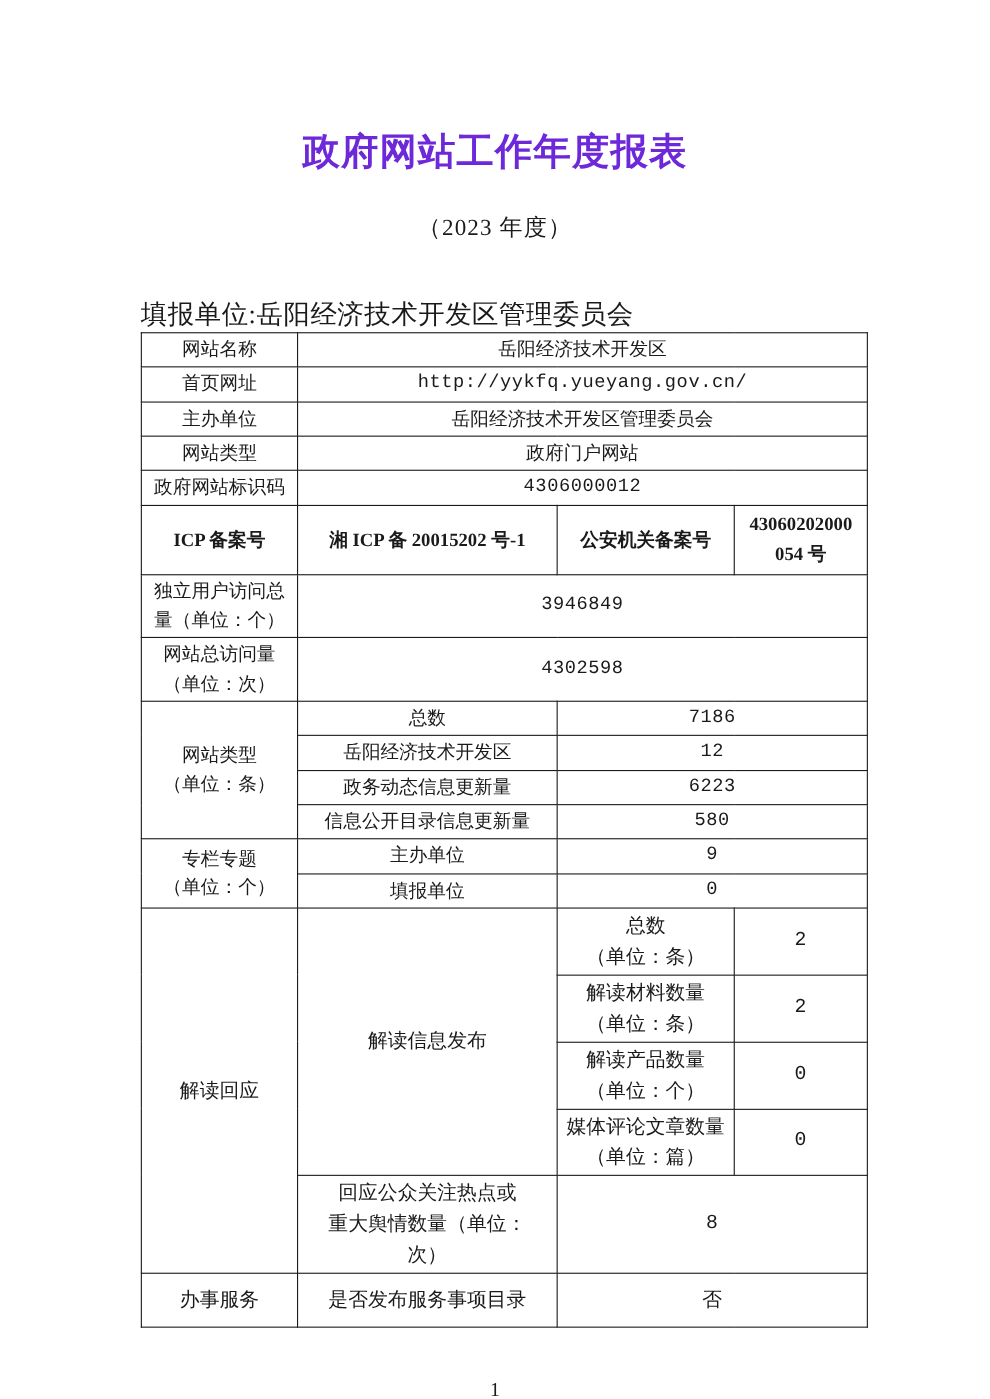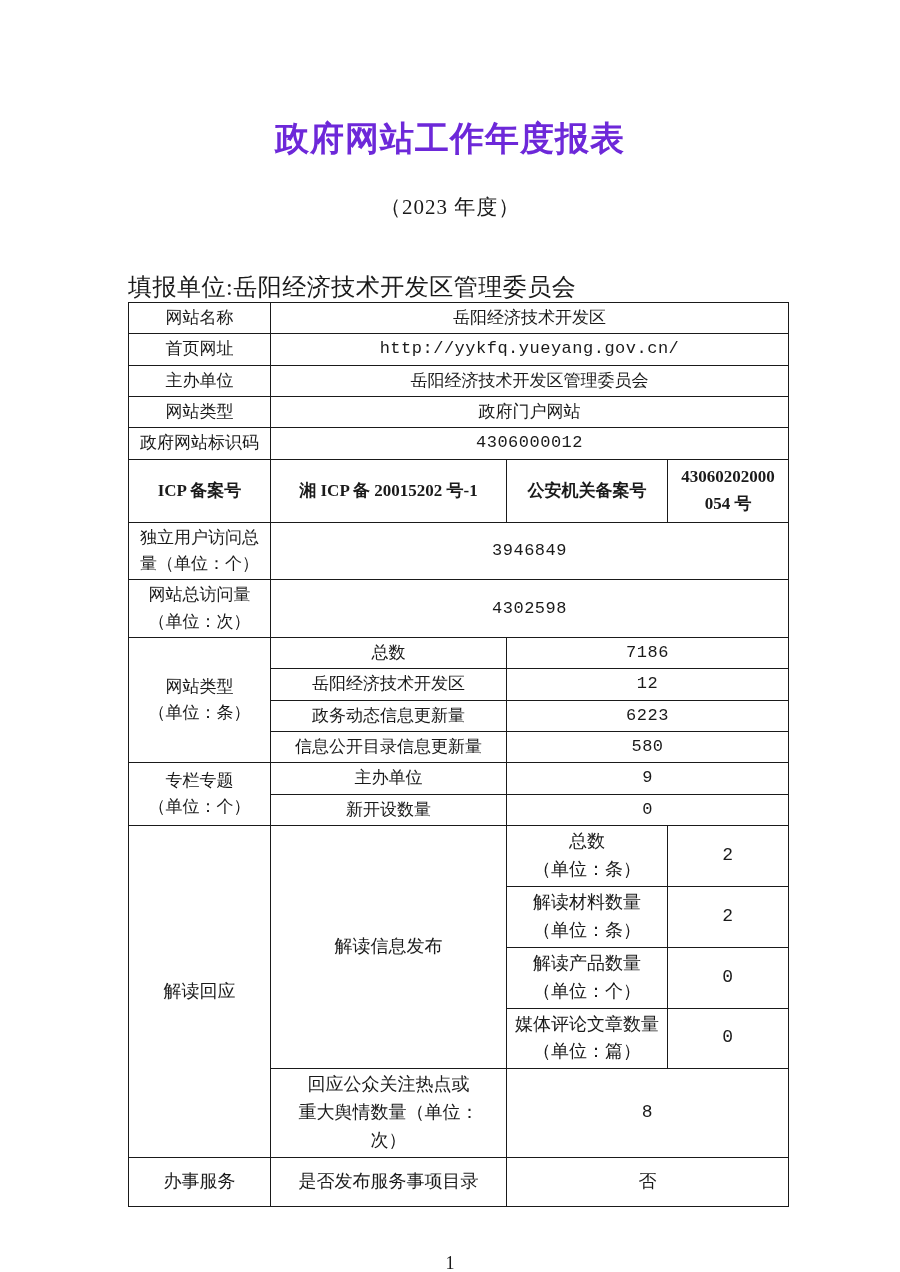--- a/index.html
+++ b/index.html
@@ -149,21 +149,21 @@
         <td colspan="2" class="mono">580</td>
       </tr>
 
       <tr class="h31">
         <td rowspan="2">专栏专题
 （单位：个）</td>
         <td>主办单位</td>
         <td colspan="2" class="mono">9</td>
       </tr>
       <tr class="h31">
-        <td>新开设数量</td>
+        <td>填报单位</td>
         <td colspan="2" class="mono">0</td>
       </tr>
 
       <tr class="h51 big">
         <td rowspan="5">解读回应</td>
         <td rowspan="4">解读信息发布</td>
         <td>总数
 （单位：条）</td>
         <td class="mono">2</td>
       </tr>

